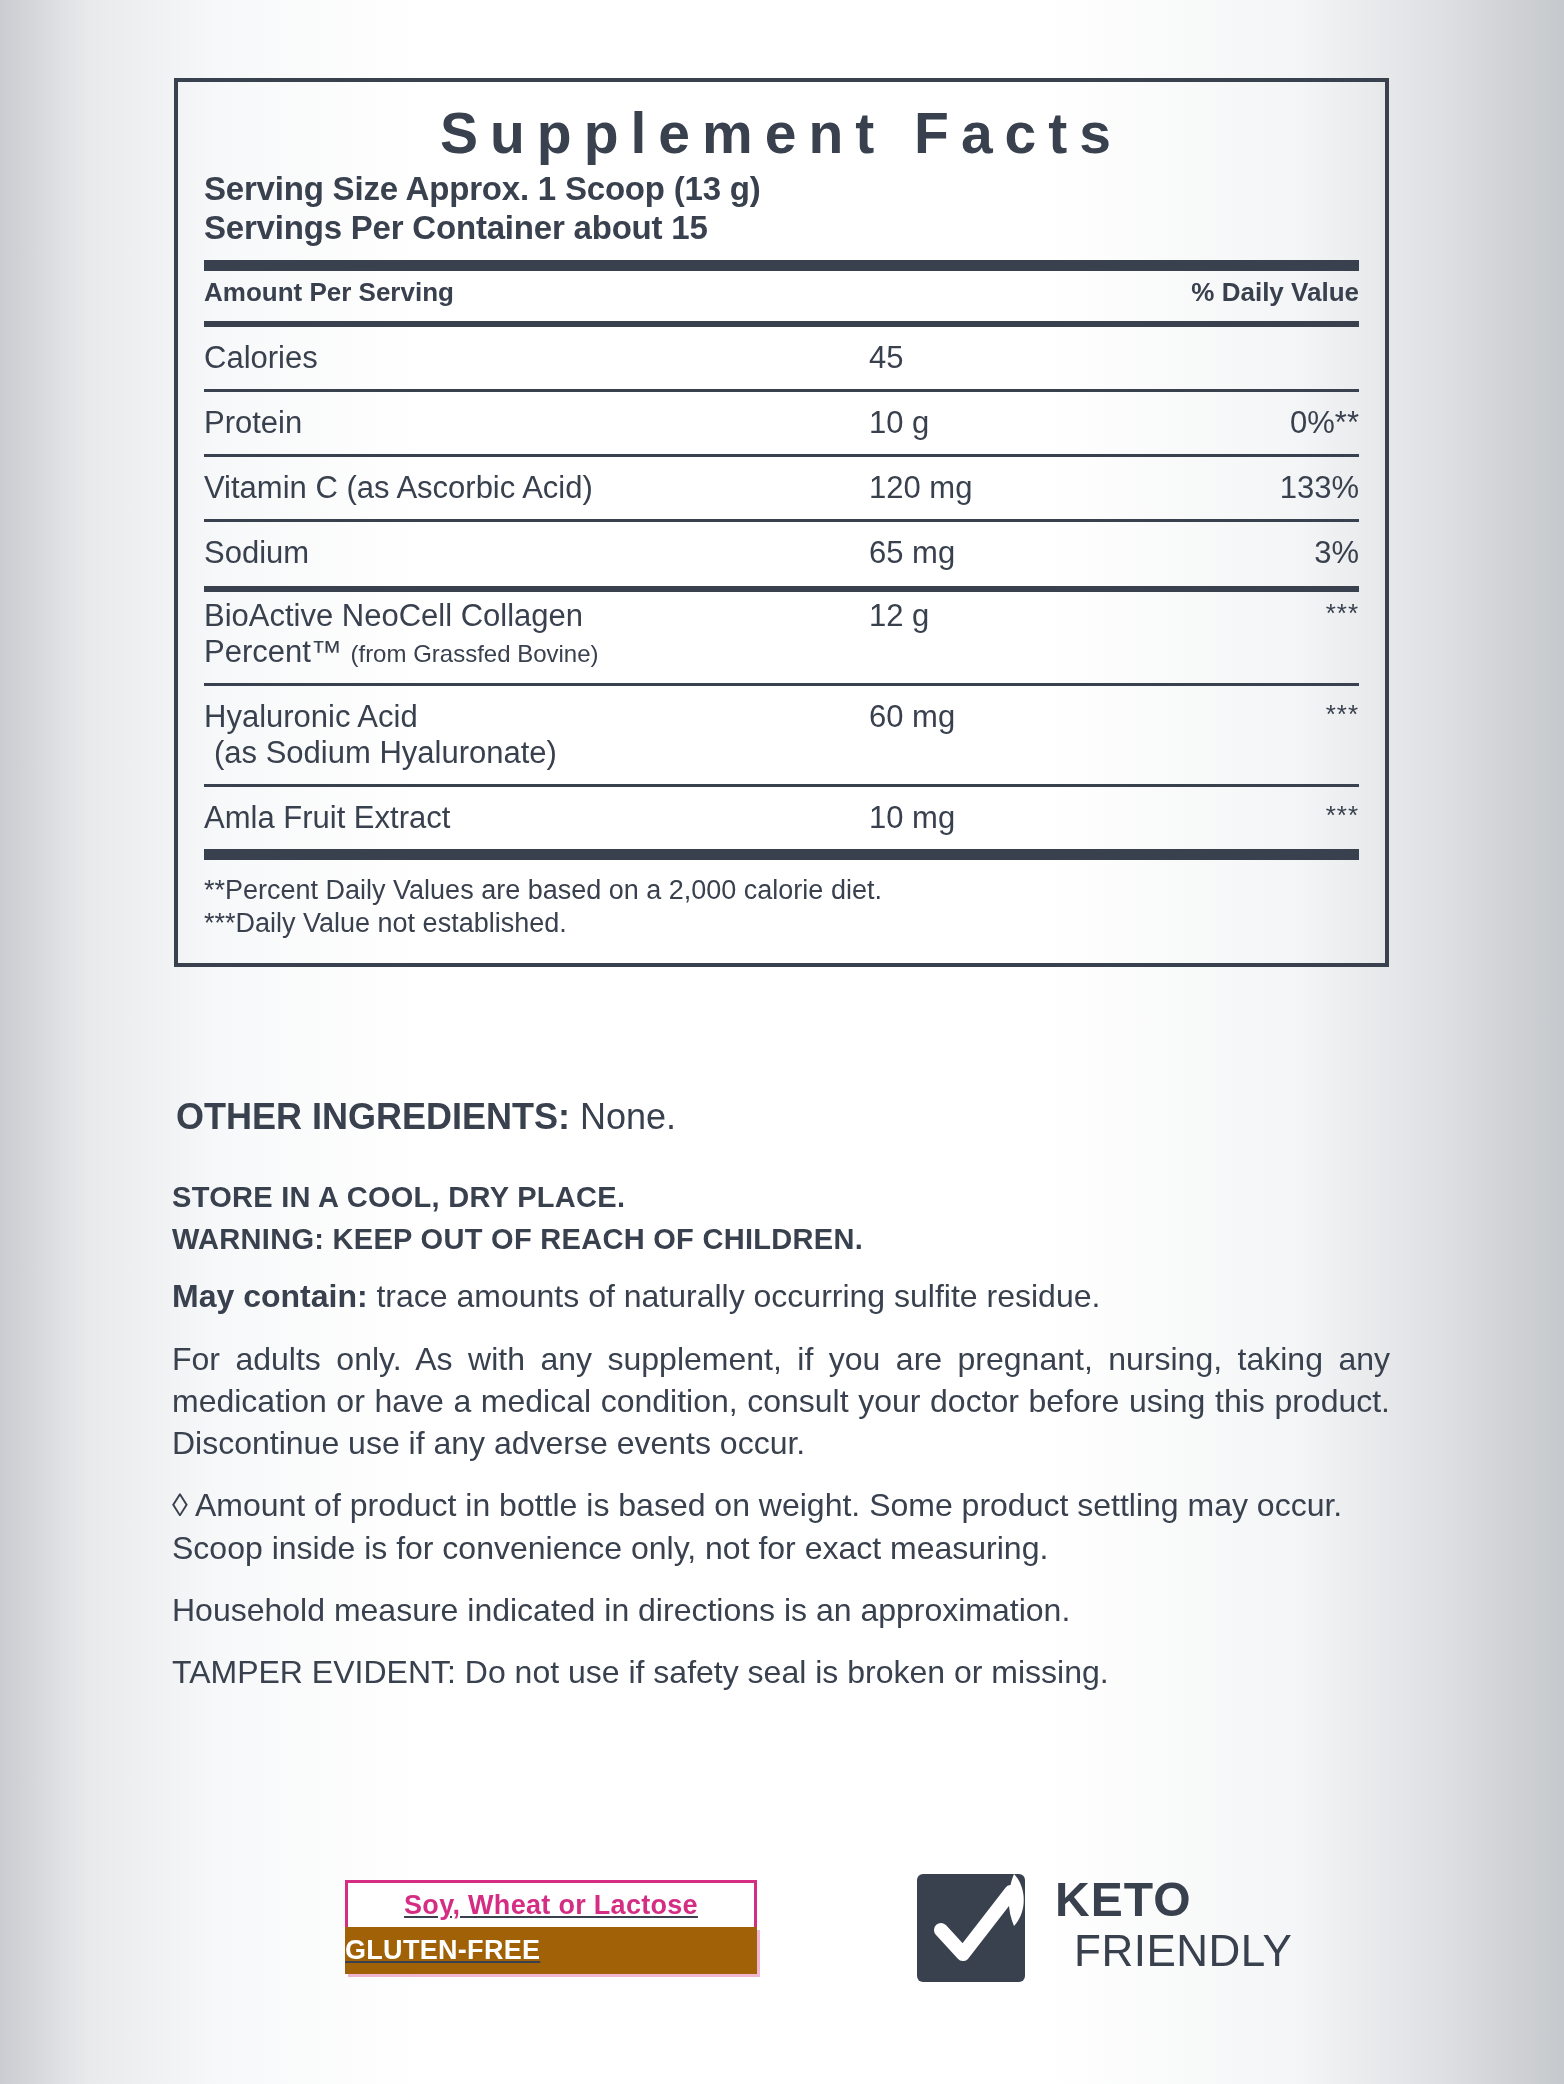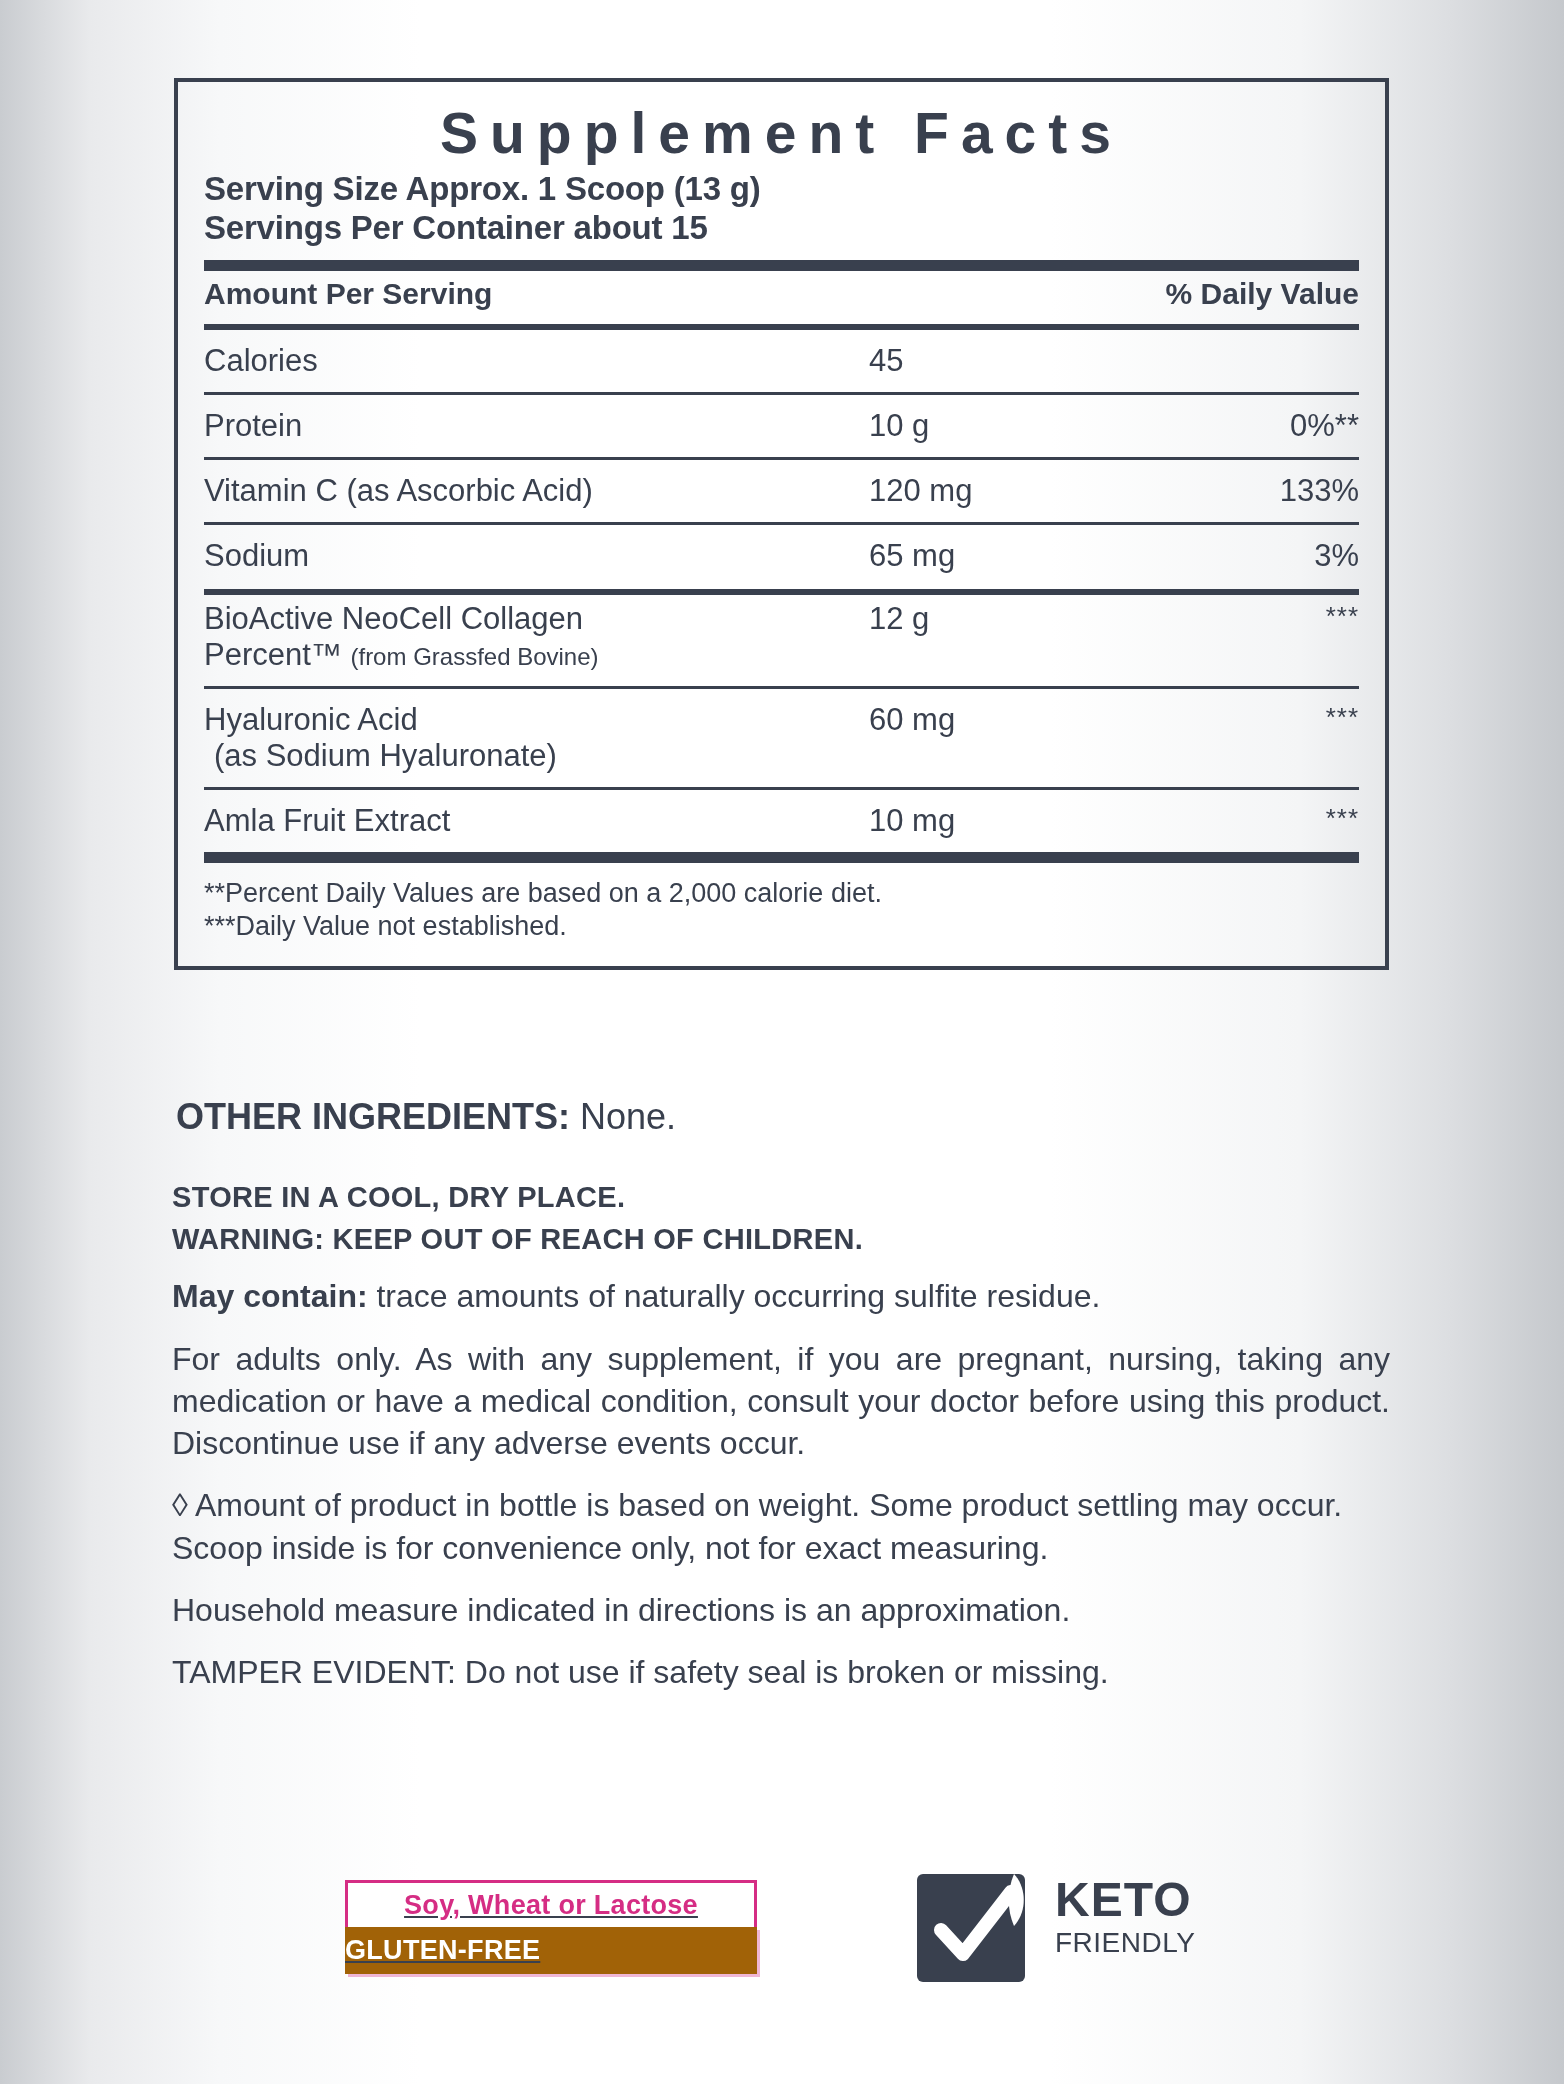--- a/index.html
+++ b/index.html
@@ -69,21 +69,21 @@
   table.facts td {
     padding: 6px 0 7px 0;
     vertical-align: top;
     color: #39404e;
   }
   .col-name { text-align: left; }
   .col-amt  { text-align: left; width: 250px; padding-right: 10px !important;}
   .col-dv   { text-align: right; width: 230px; }
   .hdr td {
     font-weight: bold;
-    font-size: 30px;
+    font-size: 26px;
     padding-bottom: 6px;
     padding-top: 4px;
     margin-left: 20px;
   }
   .row-sep td {
     padding: 0;
   }
   .sep-line {
     height: 3px;
     background: #39404e;
@@ -223,25 +223,26 @@
     line-height: 1.02;
   }
   .keto-text .k1 {
     font-size: 48px;
     font-weight: bold;
     letter-spacing: 1px;
     color: #39404e;
     display: block;
   }
   .keto-text .k2 {
-    font-size: 28px;
+    font-size: 44px;
     letter-spacing: 0.5px;
     color: #39404e;
     display: block;
     margin-top: 4px;
+    margin-left: 19px;
   }
 </style>
 </head>
 <body>
 
 <div class="page">
 
   <div class="facts-panel">
     <div class="facts-title">Supplement  Facts</div>
     <div class="serving-line">Serving Size Approx. 1 Scoop (13 g)</div>

